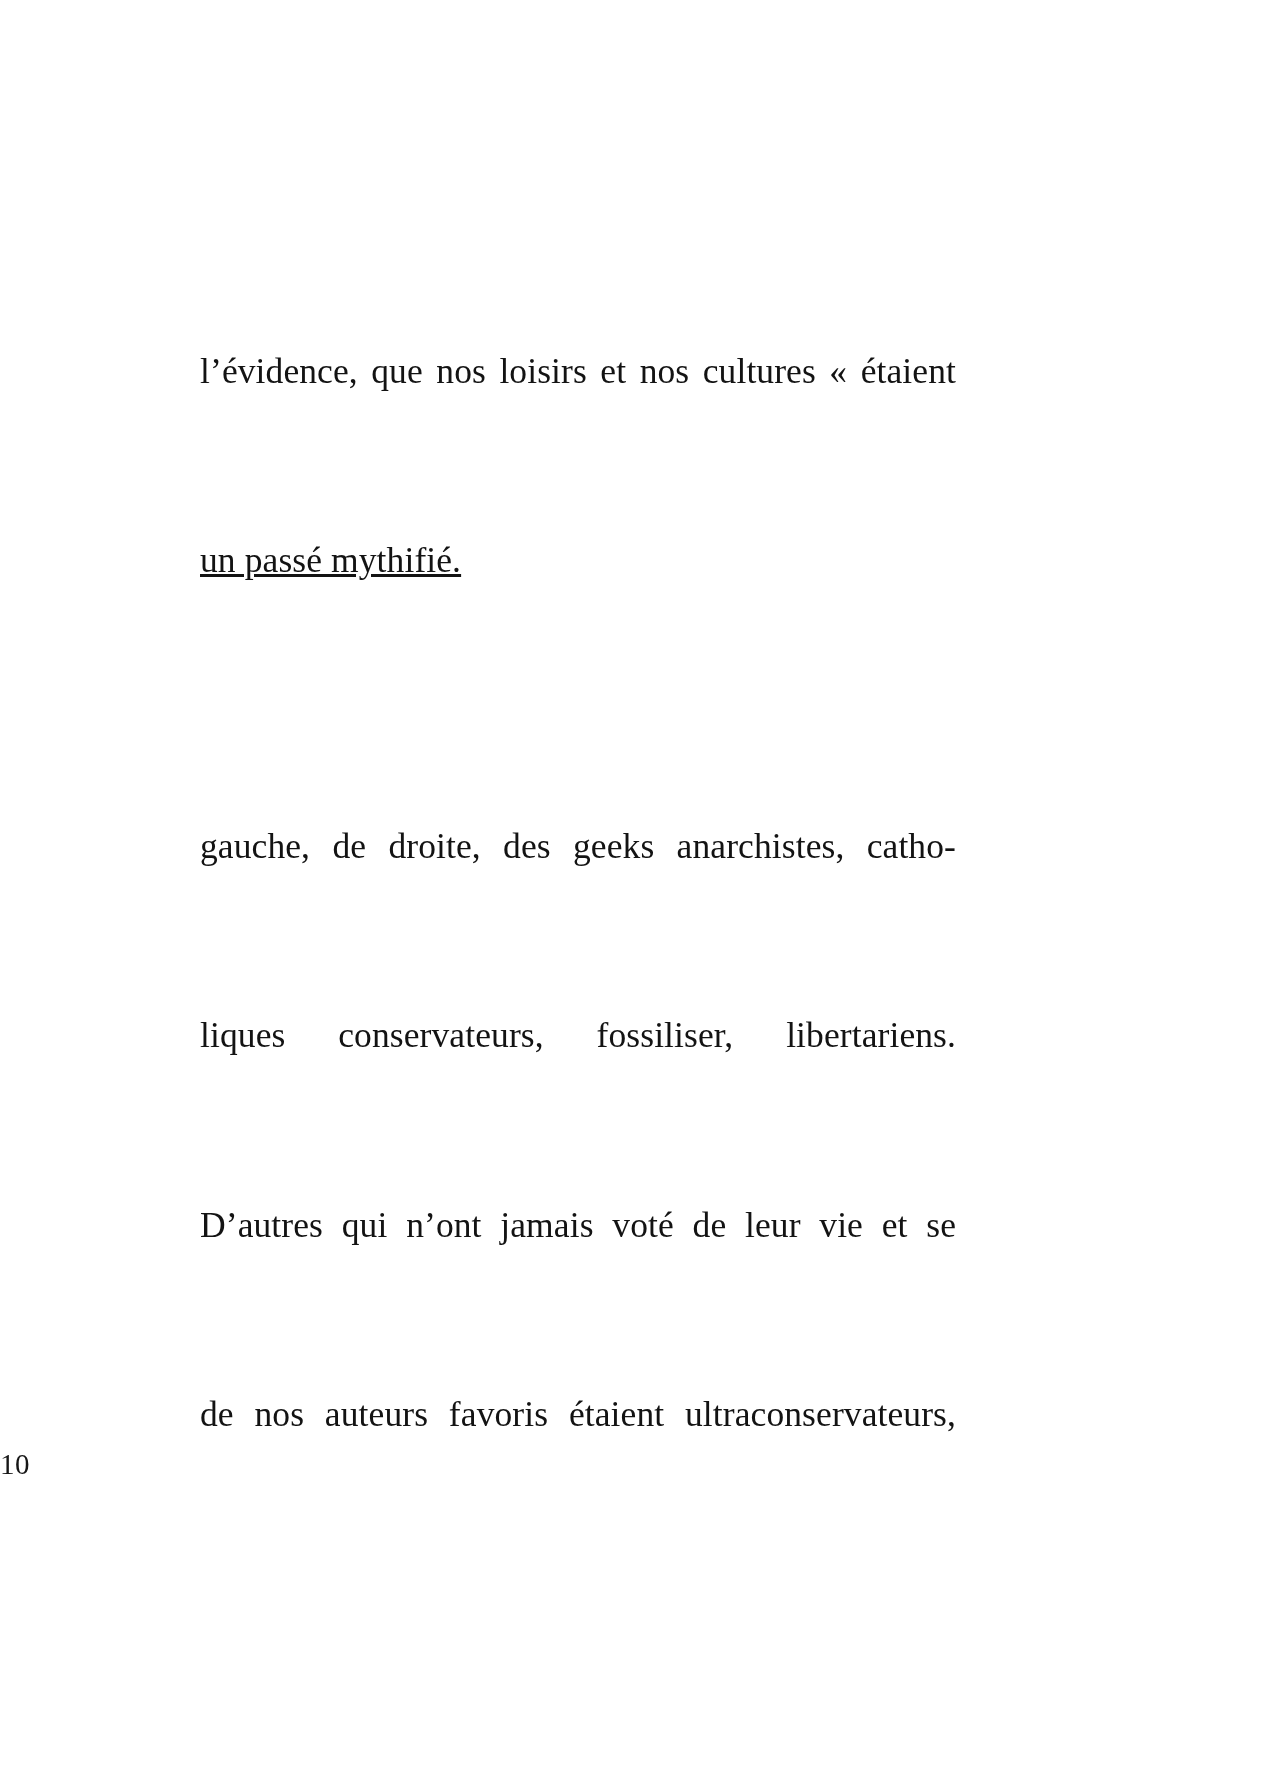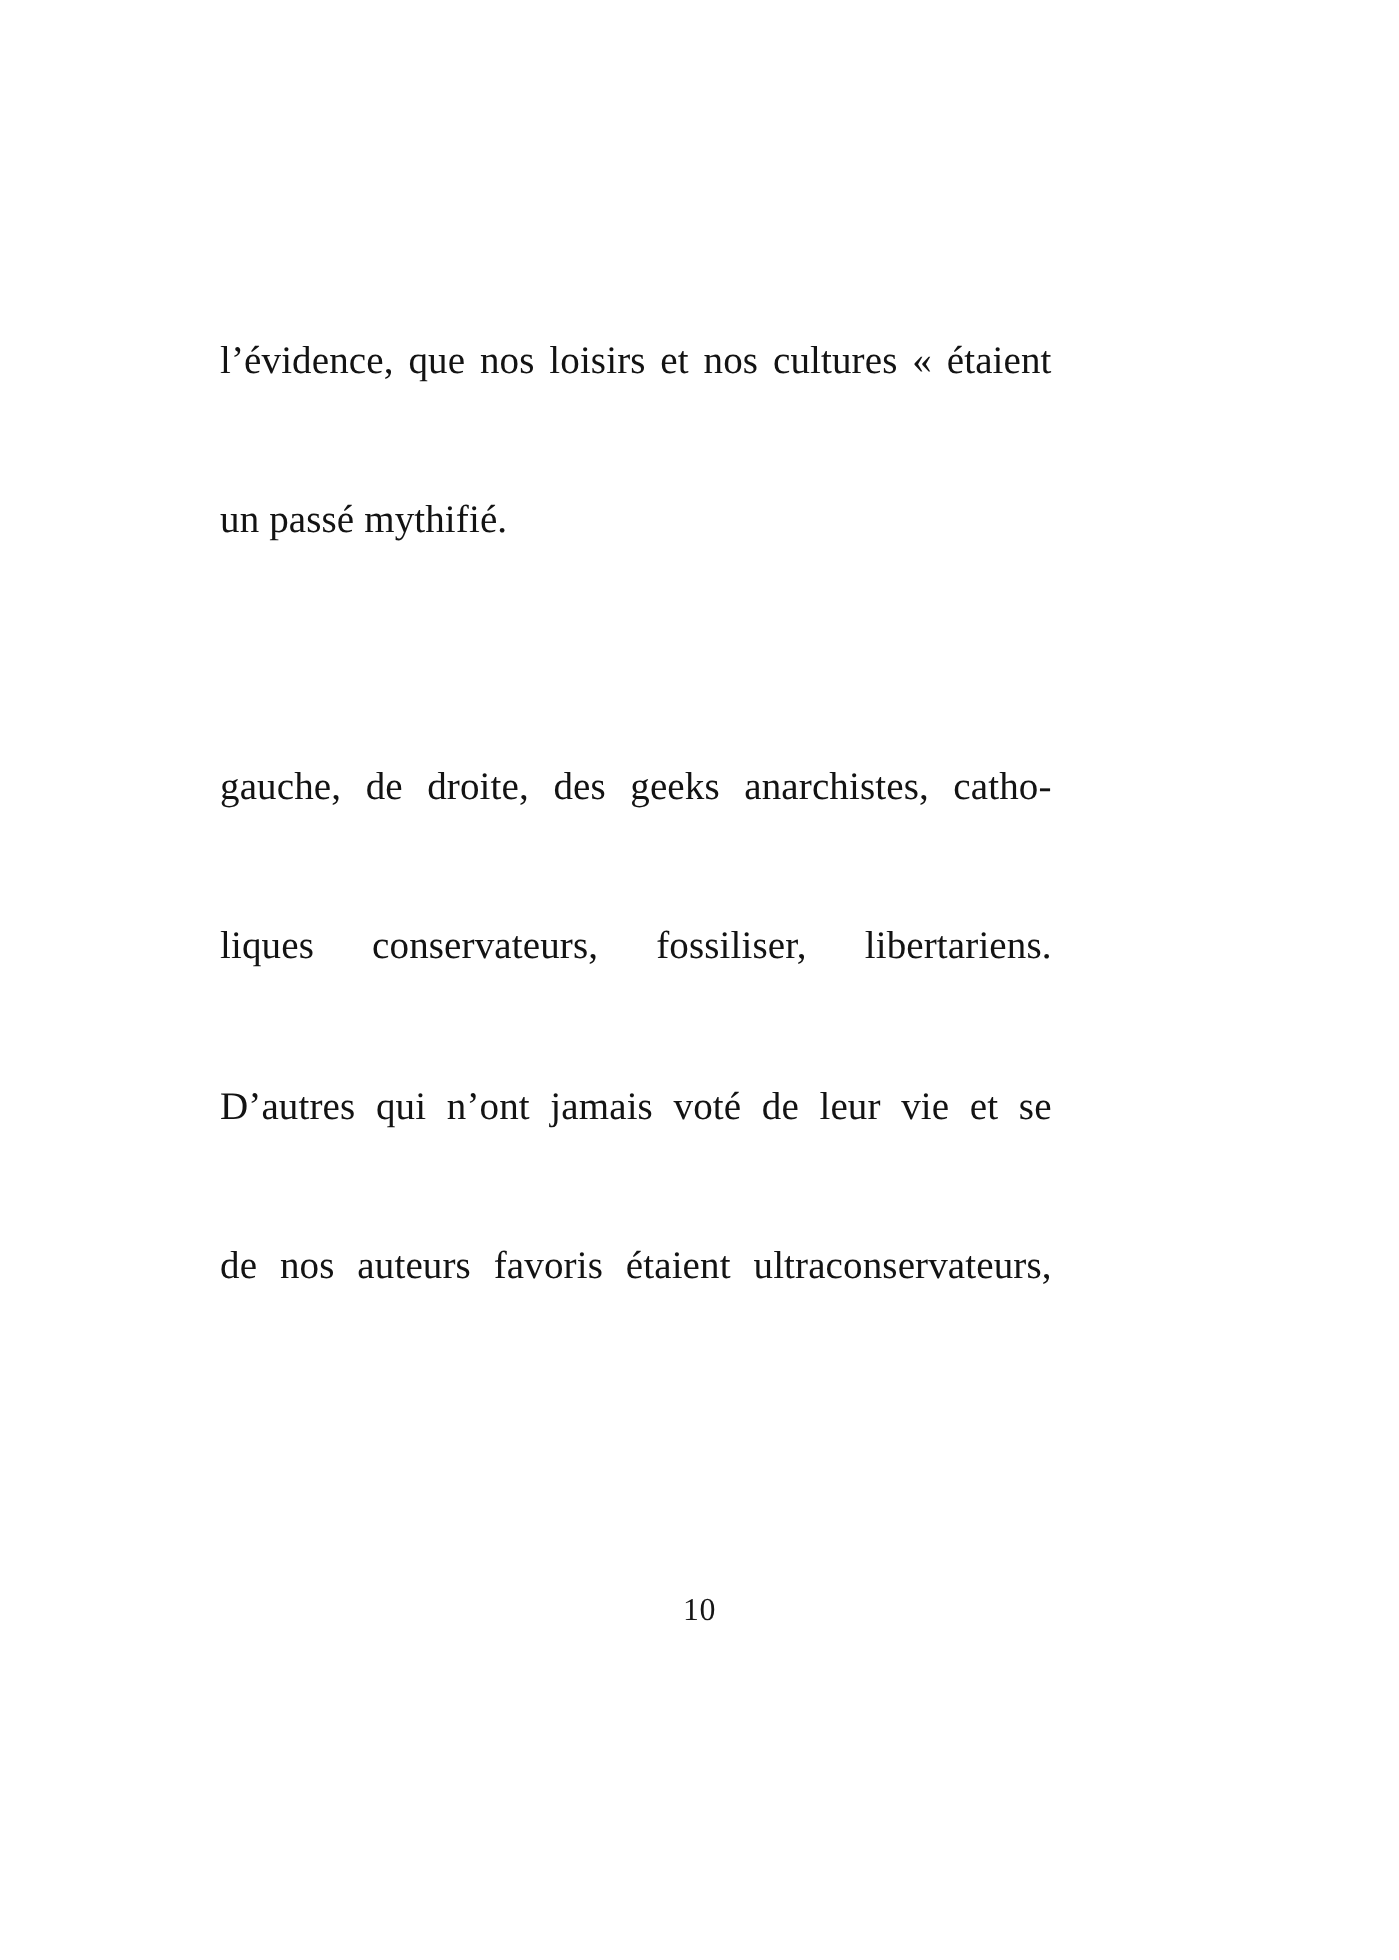--- a/index.html
+++ b/index.html
@@ -37,37 +37,39 @@
     letter-spacing: 0.1px;
     white-space: pre-wrap;
   }
 
   
   .line {
     display: block;
     text-align: justify;
     text-align-last: justify;
     white-space: pre-wrap;
+    margin-top: 44px;
   }
   .line.last,
   .line.flush {
     text-align: right;
     text-align-last: left;
+    text-decoration: underline;
   }
   .line .ind {
     display: inline-block;
     width: 36px;
   }
 
   #folio {
     position: absolute;
     left: 0;
     right: 0;
     top: 1448px;
-    text-align: center;
+    text-align: left;
     font-size: 29px;
     color: #161616;
     letter-spacing: 0.5px;
   }
 </style>
 </head>
 <body>
 
 <div id="page">
 

